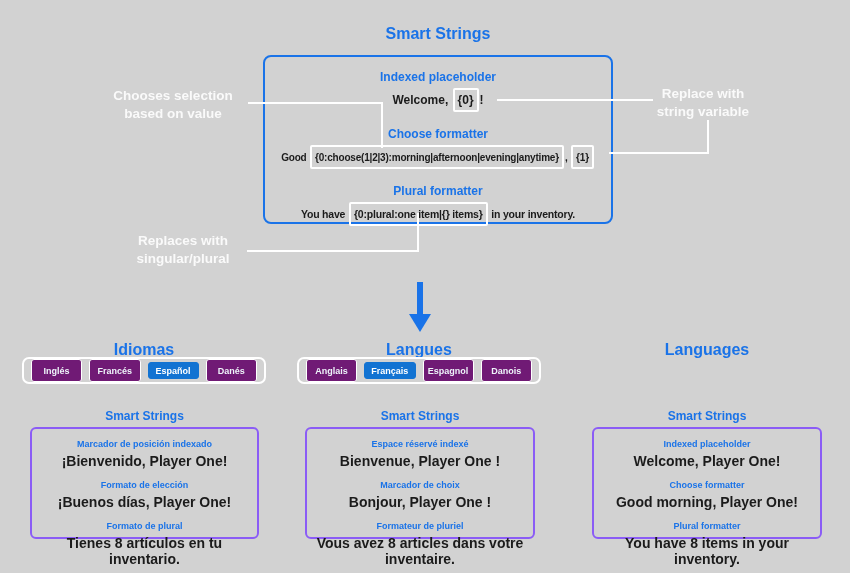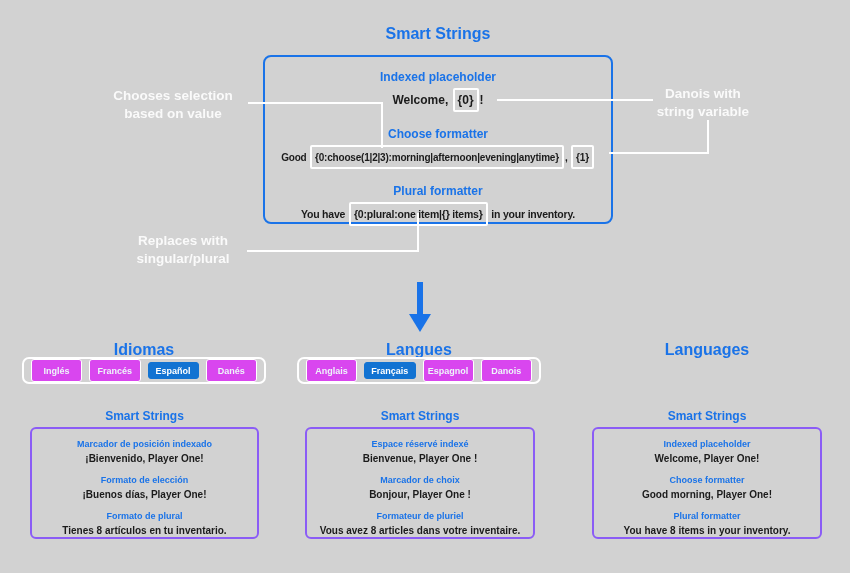--- a/index.html
+++ b/index.html
@@ -37,30 +37,30 @@
   .arrow-shaft { left:417px; top:282px; width:6px; height:33px; background:#1a73e8; }
   .arrow-head { left:409px; top:314px; width:0; height:0;
     border-left:11px solid transparent; border-right:11px solid transparent;
     border-top:18px solid #1a73e8; }
 
   
   .lang-title { top:341px; color:#1a73e8; font-size:16px; font-weight:bold; text-align:center; }
   .selector { top:357px; height:27px; border:2px solid #ffffff; border-radius:7px;
     box-sizing:border-box; display:flex; align-items:center; padding:0 7px; gap:7px; }
   .lang-btn { flex:1; height:23px; border:1px solid #ffffff; border-radius:3px;
-    background:#d946ef; color:#eef4fa; font-size:9px; font-weight:bold;
+    background:#701a75; color:#eef4fa; font-size:9px; font-weight:bold;
     display:flex; align-items:center; justify-content:center; cursor:pointer;
     font-family:"Liberation Sans", sans-serif; padding:0; }
   .lang-btn.selected { background:#1273d2; border-color:#1273d2; color:#ffffff; height:17px; }
 
   .panel-title { top:409px; color:#1a73e8; font-size:12px; font-weight:bold; text-align:center; }
   .panel { top:427px; height:112px; border:2px solid #8b5cf6; border-radius:6px;
     box-sizing:border-box; text-align:center; padding-top:10px; }
   .p-h { color:#1a73e8; font-size:9px; font-weight:bold; }
-  .p-t { color:#1b1b1b; font-size:10px; font-weight:bold; margin-top:4px; }
+  .p-t { color:#1b1b1b; font-size:14px; font-weight:bold; margin-top:4px; }
   .p-gap { margin-top:11px; }
 
   
   .c1t { left:22px;  width:244px; }  .c2t { left:297px; width:244px; }  .c3t { left:583px; width:248px; }
   .c1s { left:22px;  width:244px; }  .c2s { left:297px; width:244px; }  .c3s { left:583px; width:248px; }
   .c1p { left:30px;  width:229px; }  .c2p { left:305px; width:230px; }  .c3p { left:592px; width:230px; }
 </style>
 </head>
 <body>
 
@@ -77,21 +77,21 @@
 
     <div class="sec-h gap1">Plural formatter</div>
     <div class="code-line l3"><span>You have </span><span class="token">{0:plural:one item|{} items}</span><span> in your inventory.</span></div>
   </div>
 
   <div class="abs ann ann-choose">
     <div>Chooses selection</div>
     <div>based on value</div>
   </div>
   <div class="abs ann ann-variable">
-    <div>Danois with</div>
+    <div>Replace with</div>
     <div>string variable</div>
   </div>
   <div class="abs ann ann-plural">
     <div>Replaces with</div>
     <div>singular/plural</div>
   </div>
 
   <div class="abs wline" style="left:248px; top:102px; width:133px; height:2px;"></div>
   <div class="abs wline" style="left:381px; top:102px; width:2px; height:46px;"></div>
   <div class="abs wline" style="left:497px; top:99px; width:156px; height:2px;"></div>

